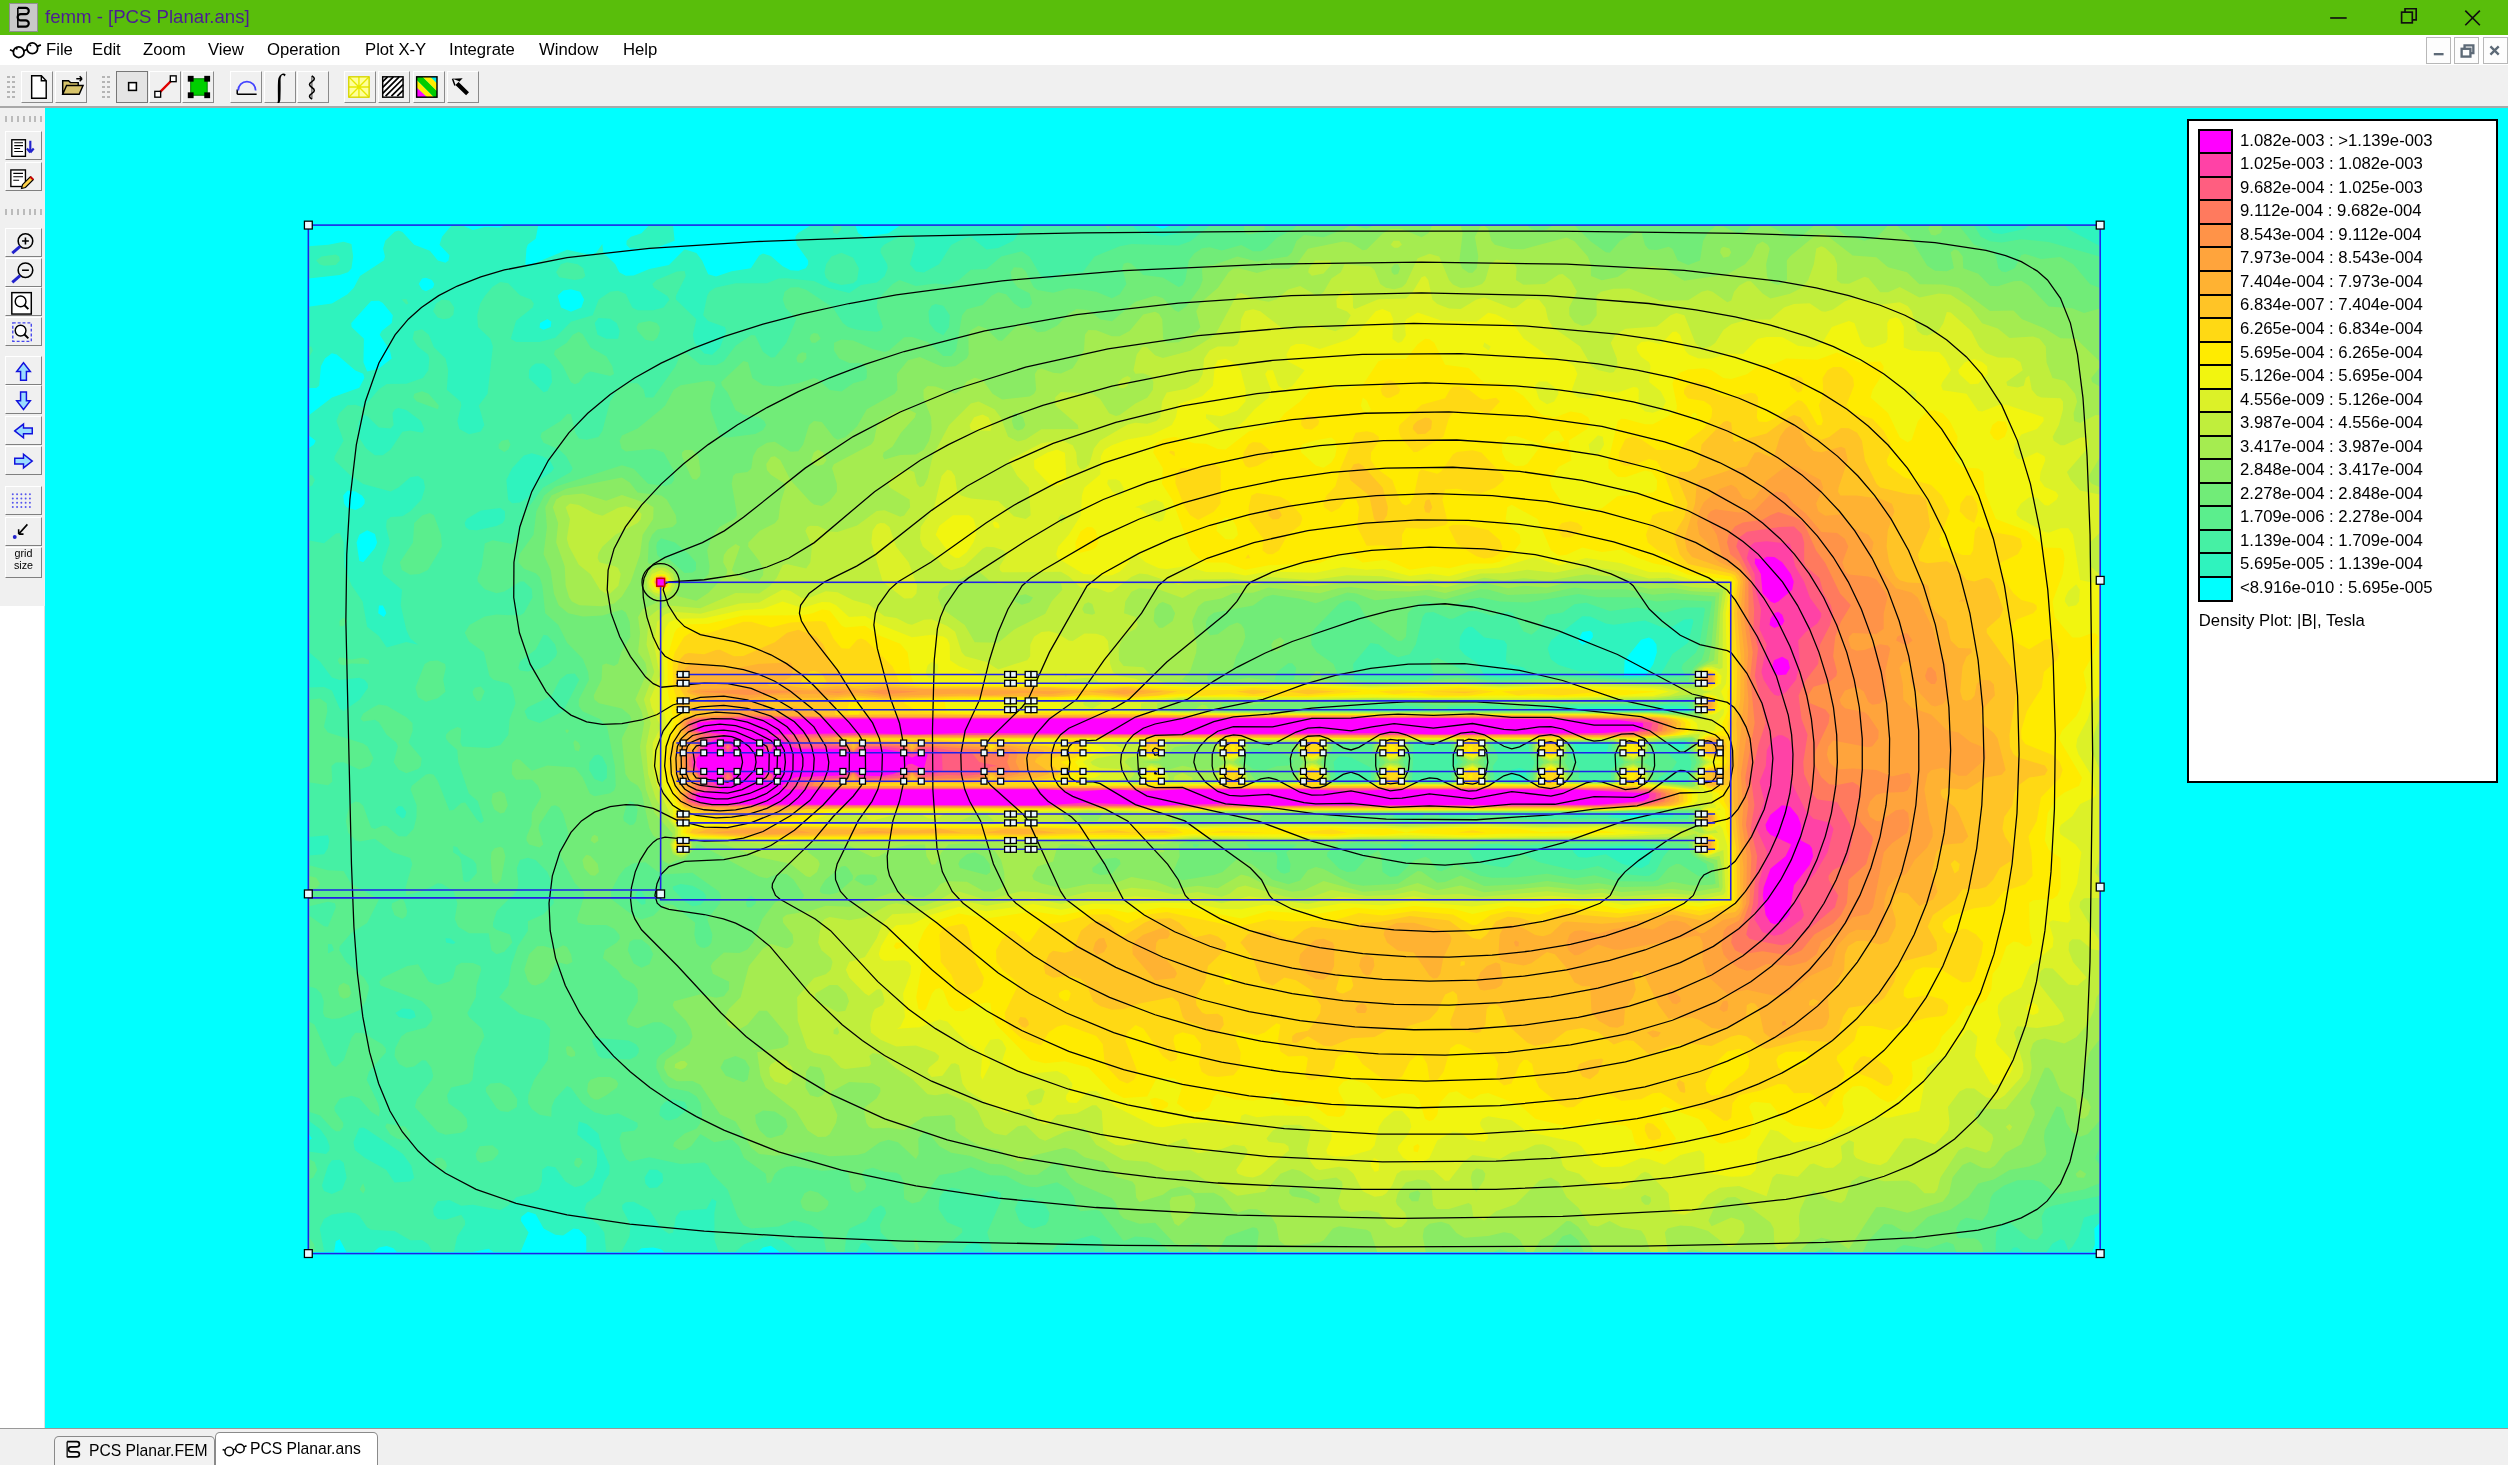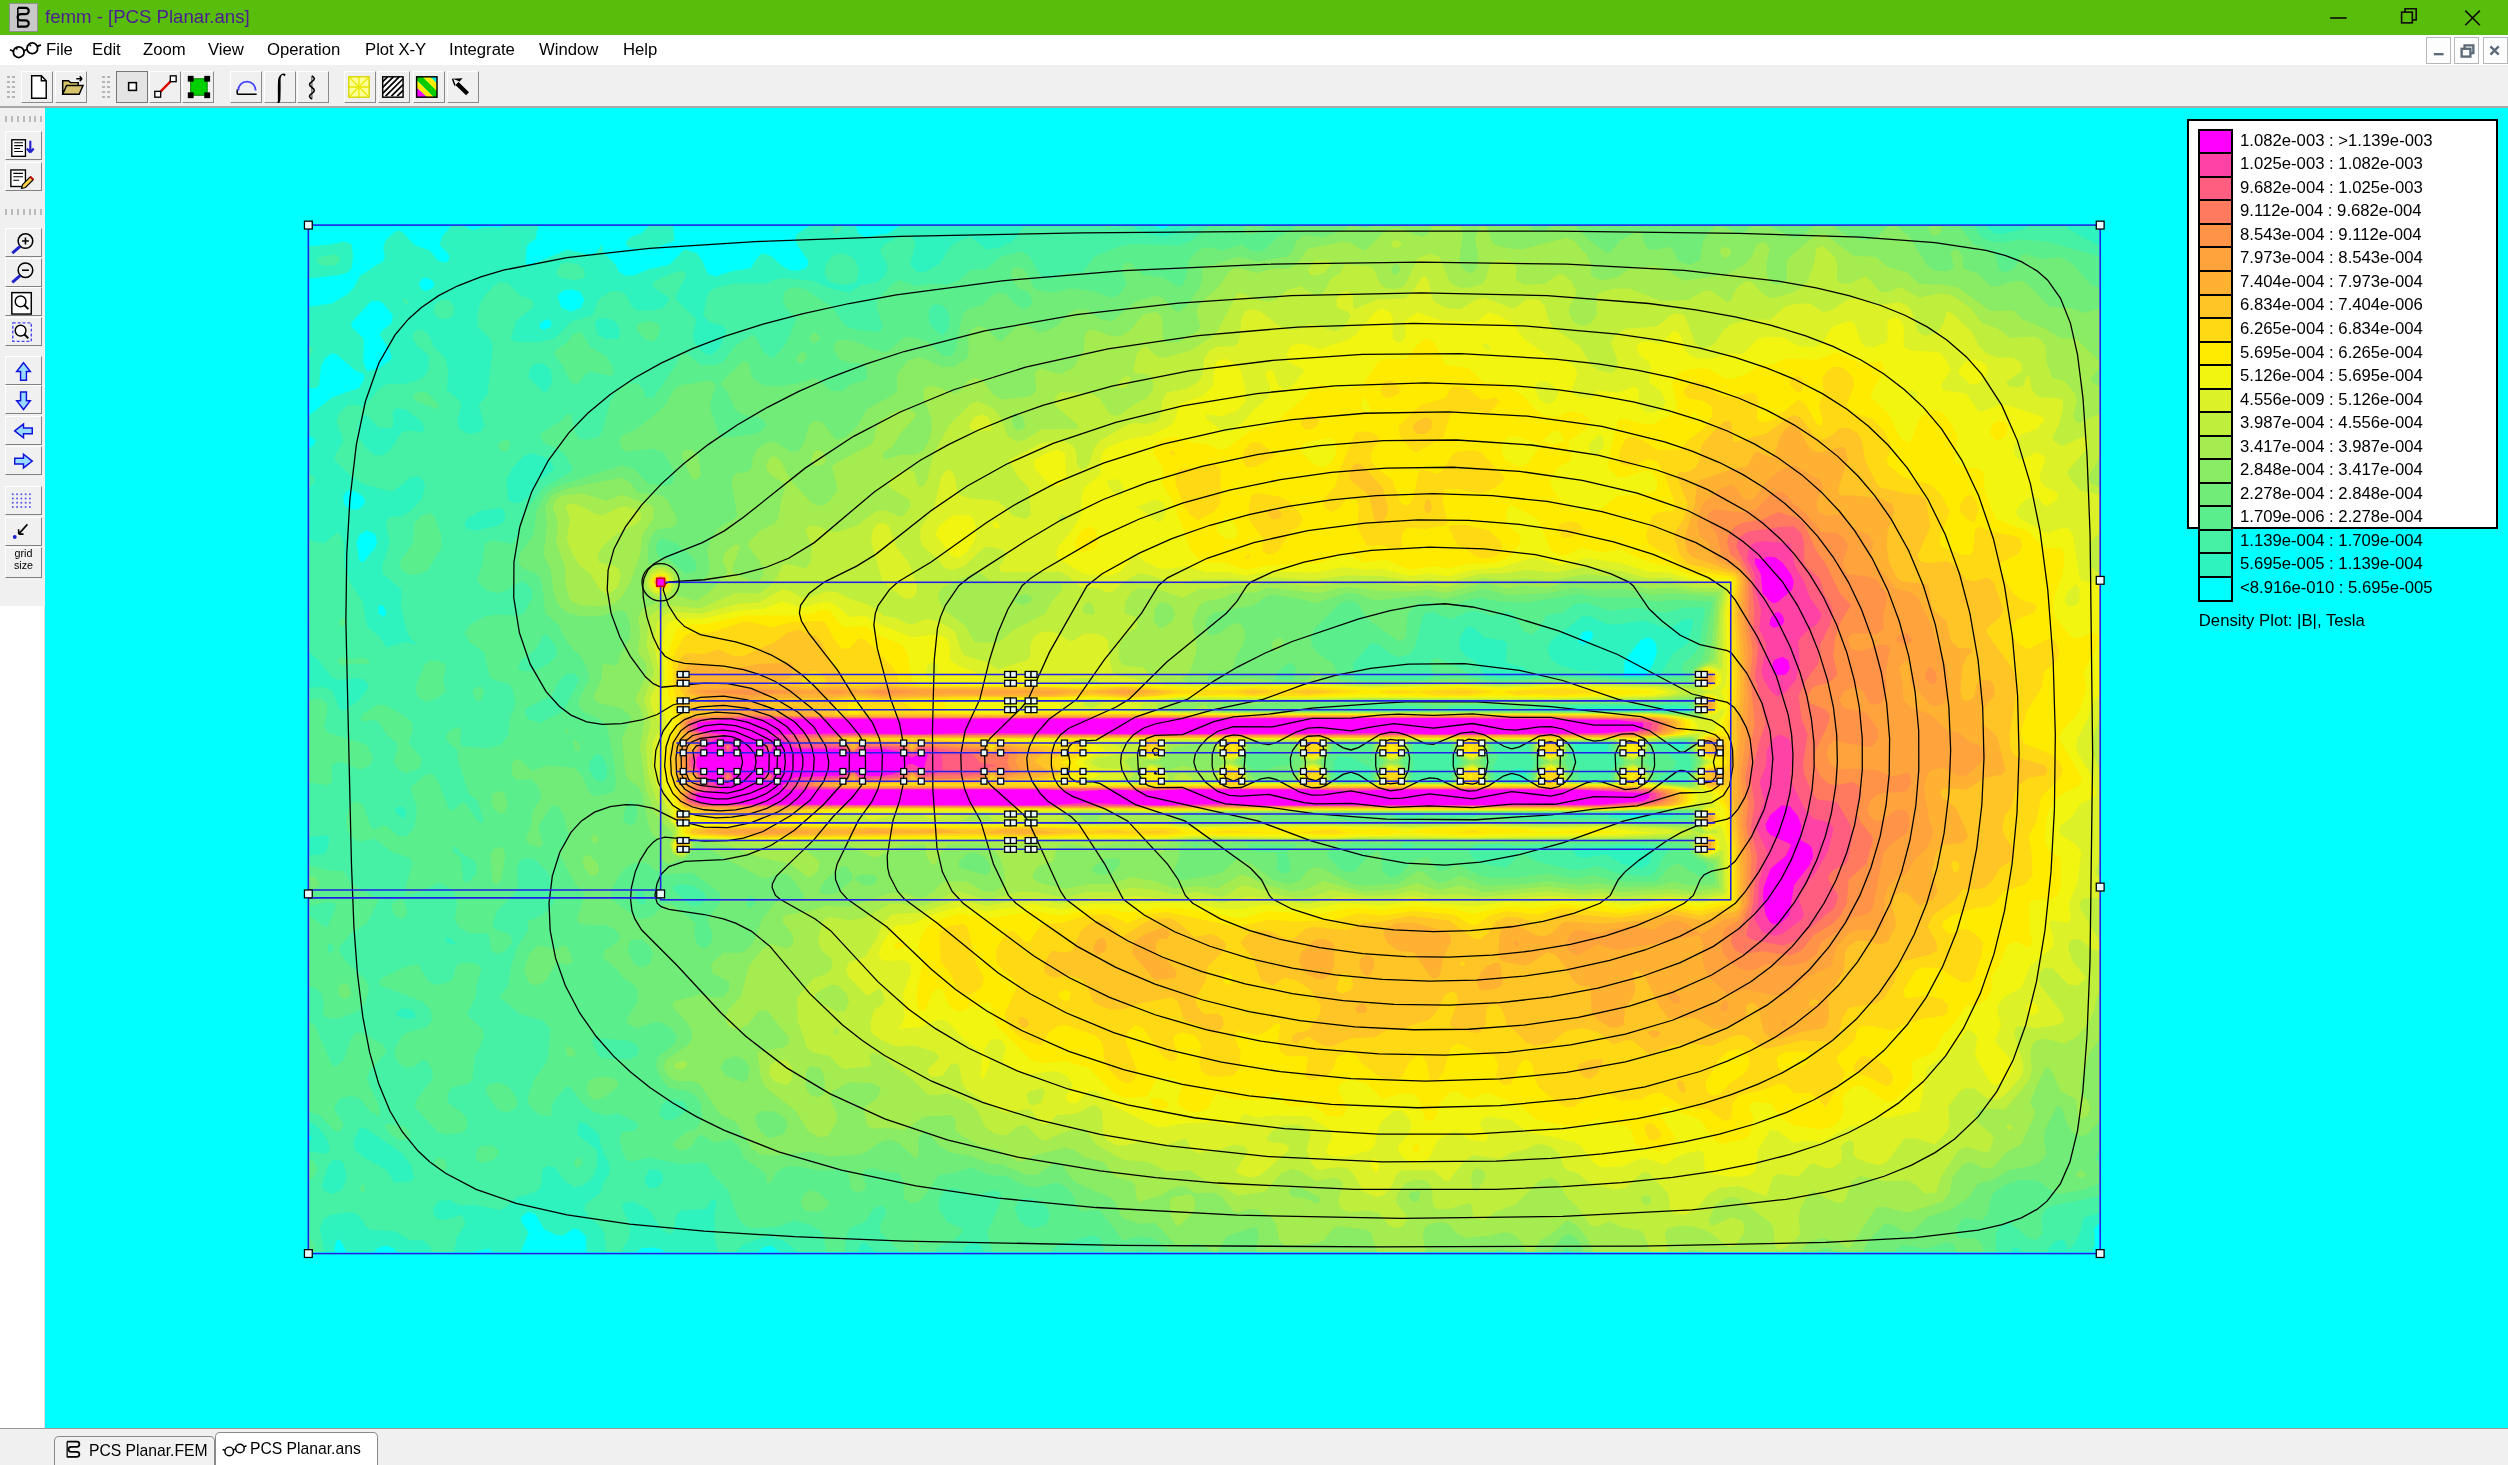--- a/index.html
+++ b/index.html
@@ -13,21 +13,21 @@
 .tbtn{position:absolute;top:71px;width:32px;height:32px;background:#f0f0f0;
  border-top:1px solid #fff;border-left:1px solid #fff;border-right:1px solid #8a8a8a;border-bottom:1px solid #8a8a8a;}
 .tsel{background:#e4e4e4;border:1px solid #777;}
 .grip{position:absolute;top:76px;width:2.9px;height:21.6px;
  background:repeating-linear-gradient(180deg,#b5b5b5 0 2px,#f0f0f0 2px 4.9px);}
 #main{left:0;top:108px;width:2508px;height:1320px;background:#00FFFF;}
 #dock{left:0;top:108px;width:45px;height:498px;background:#f0f0f0;}
 #dock2{left:0;top:606px;width:45px;height:822px;background:#ffffff;border-right:1px solid #e0e0e0;}
 .dbtn{position:absolute;left:4.9px;width:37px;height:29px;background:#f0f0f0;
  border-top:1px solid #fff;border-left:1px solid #fff;border-right:1px solid #808080;border-bottom:1px solid #808080;}
-#legend{left:2187px;top:119px;width:311px;height:410px;background:#fff;border:2px solid #000;}
+#legend{left:2187px;top:119px;width:311px;height:664px;background:#fff;border:2px solid #000;}
 .sw{position:absolute;left:8.8px;width:35px;height:25.5px;border:2px solid #000;}
 .lt{position:absolute;left:51px;font-size:16.7px;color:#000;white-space:pre;}
 #tabbar{left:0;top:1428px;width:2508px;height:37px;background:#f0f0f0;border-top:1px solid #999;}
 .tab{position:absolute;font-size:15.7px;color:#000;background:#f2f2f2;
  border:1px solid #8a8a8a;border-bottom:none;border-radius:4.9px 4.9px 0 0;}
 .tabt{position:absolute;left:35px;top:5.9px;white-space:pre;}
 .mdib{position:absolute;top:37px;width:24.5px;height:26.5px;background:#fdfdfd;border:1px solid #b8b8b8;}
 </style></head>
 <body>
 <div class="abs" id="titlebar"></div>
@@ -321,21 +321,21 @@
 <div class="lt" style="top:57px">9.682e-004 : 1.025e-003</div>
 <div class="sw" style="top:78px;background:#FF7A5E"></div>
 <div class="lt" style="top:80px">9.112e-004 : 9.682e-004</div>
 <div class="sw" style="top:102px;background:#FF9348"></div>
 <div class="lt" style="top:104px">8.543e-004 : 9.112e-004</div>
 <div class="sw" style="top:125px;background:#FFA43C"></div>
 <div class="lt" style="top:127px">7.973e-004 : 8.543e-004</div>
 <div class="sw" style="top:149px;background:#FFB232"></div>
 <div class="lt" style="top:151px">7.404e-004 : 7.973e-004</div>
 <div class="sw" style="top:173px;background:#FFC426"></div>
-<div class="lt" style="top:174px">6.834e-004 : 7.404e-006</div>
+<div class="lt" style="top:174px">6.834e-007 : 7.404e-004</div>
 <div class="sw" style="top:196px;background:#FFD914"></div>
 <div class="lt" style="top:198px">6.265e-004 : 6.834e-004</div>
 <div class="sw" style="top:220px;background:#FFEB00"></div>
 <div class="lt" style="top:222px">5.695e-004 : 6.265e-004</div>
 <div class="sw" style="top:243px;background:#F2F50F"></div>
 <div class="lt" style="top:245px">5.126e-004 : 5.695e-004</div>
 <div class="sw" style="top:267px;background:#DCF128"></div>
 <div class="lt" style="top:269px">4.556e-009 : 5.126e-004</div>
 <div class="sw" style="top:290px;background:#C0EE3C"></div>
 <div class="lt" style="top:292px">3.987e-004 : 4.556e-004</div>

